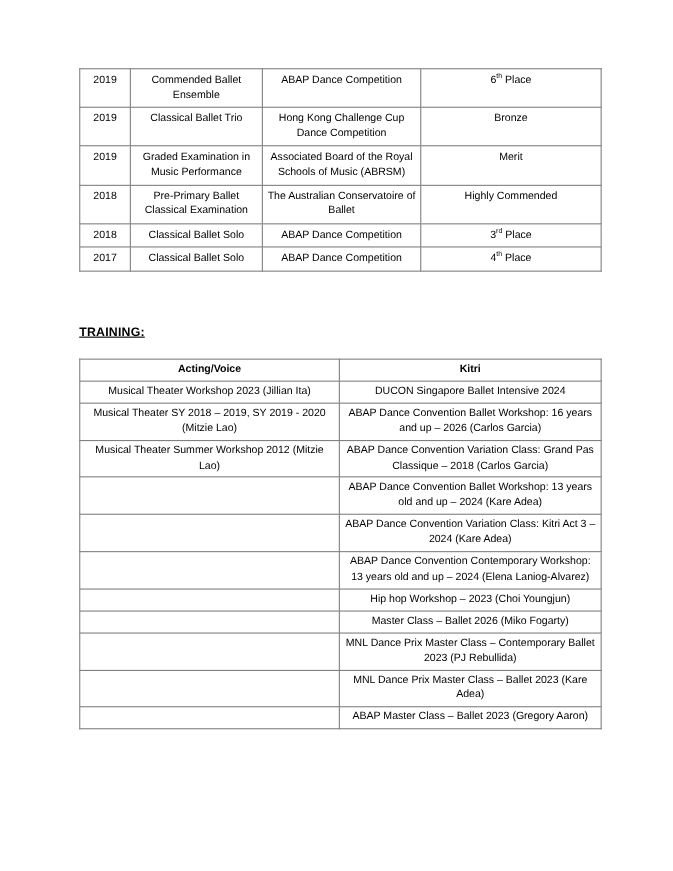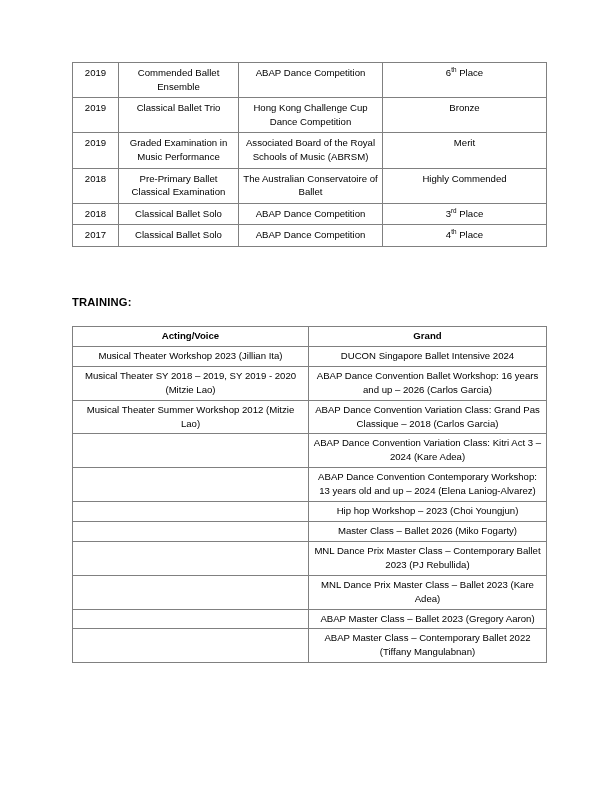--- a/index.html
+++ b/index.html
@@ -51,20 +51,21 @@
     line-height: 0;
   }
 
   
   .heading {
     position: absolute;
     left: 72px;
     top: 296px;
     font-size: 11.2px;
     font-weight: bold;
+    text-decoration: underline;
     letter-spacing: 0.2px;
     font-family: "Liberation Sans", sans-serif;
   }
 
   
   .tbl2 {
     position: absolute;
     left: 72px;
     top: 326px;
     width: 474px;
@@ -150,21 +151,21 @@
   <div class="heading">TRAINING:</div>
 
   <table class="tbl2">
     <colgroup>
       <col class="c-acting">
         <col class="c-dance">
     </colgroup>
     <thead>
       <tr>
         <th>Acting/Voice</th>
-        <th>Grand</th>
+        <th>Kitri</th>
       </tr>
     </thead>
     <tbody>
 
       <tr>
         <td>Musical Theater Workshop 2023 (Jillian Ita)</td>
         <td>DUCON Singapore Ballet Intensive 2024</td>
       </tr>
 
       <tr>
@@ -172,20 +173,24 @@
 (Mitzie Lao)</td>
         <td>ABAP Dance Convention Ballet Workshop: 16 years and up – 2026 (Carlos Garcia)</td>
       </tr>
 
       <tr>
         <td>Musical Theater Summer Workshop 2012
 (Mitzie Lao)</td>
         <td>ABAP Dance Convention Variation Class: Grand Pas Classique – 2018 (Carlos Garcia)</td>
       </tr>
 
+      <tr>
+        <td class="cell-empty"></td>
+        <td>ABAP Dance Convention Ballet Workshop: 13 years old and up – 2024 (Kare Adea)</td>
+      </tr>
 
       <tr>
         <td class="cell-empty"></td>
         <td>ABAP Dance Convention Variation Class: Kitri Act 3 – 2024 (Kare Adea)</td>
       </tr>
 
       <tr>
         <td class="cell-empty"></td>
         <td>ABAP Dance Convention Contemporary Workshop: 13 years old and up – 2024 (Elena Laniog-Alvarez)</td>
       </tr>
@@ -208,23 +213,18 @@
       <tr>
         <td class="cell-empty"></td>
         <td>MNL Dance Prix Master Class – Ballet 2023 (Kare Adea)</td>
       </tr>
 
       <tr>
         <td class="cell-empty"></td>
         <td>ABAP Master Class – Ballet 2023 (Gregory Aaron)</td>
       </tr>
 
-      <tr>
-        <td class="cell-empty"></td>
-        <td>ABAP Master Class – Contemporary Ballet 2022
-(Tiffany Mangulabnan)</td>
-      </tr>
 
 
     </tbody>
   </table>
 
 </div>
 
 </body></html>

